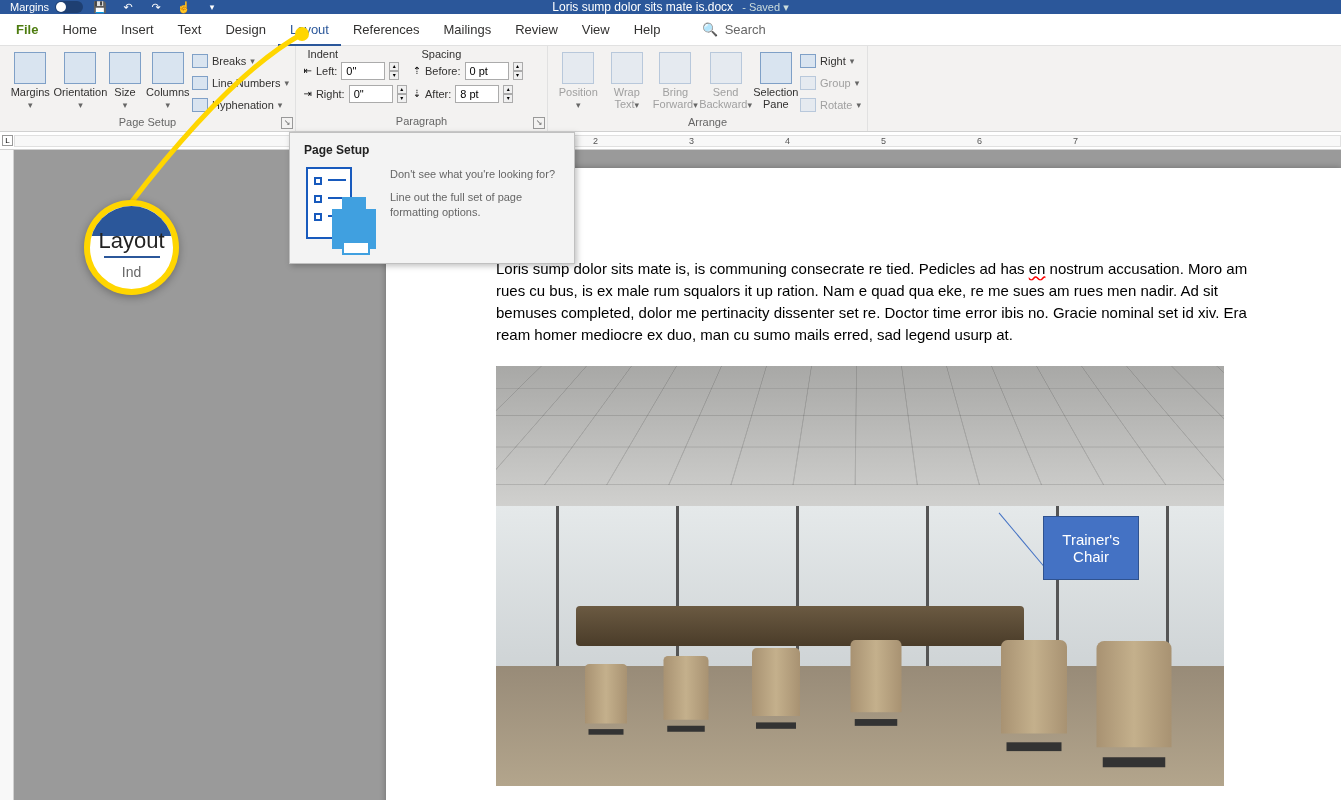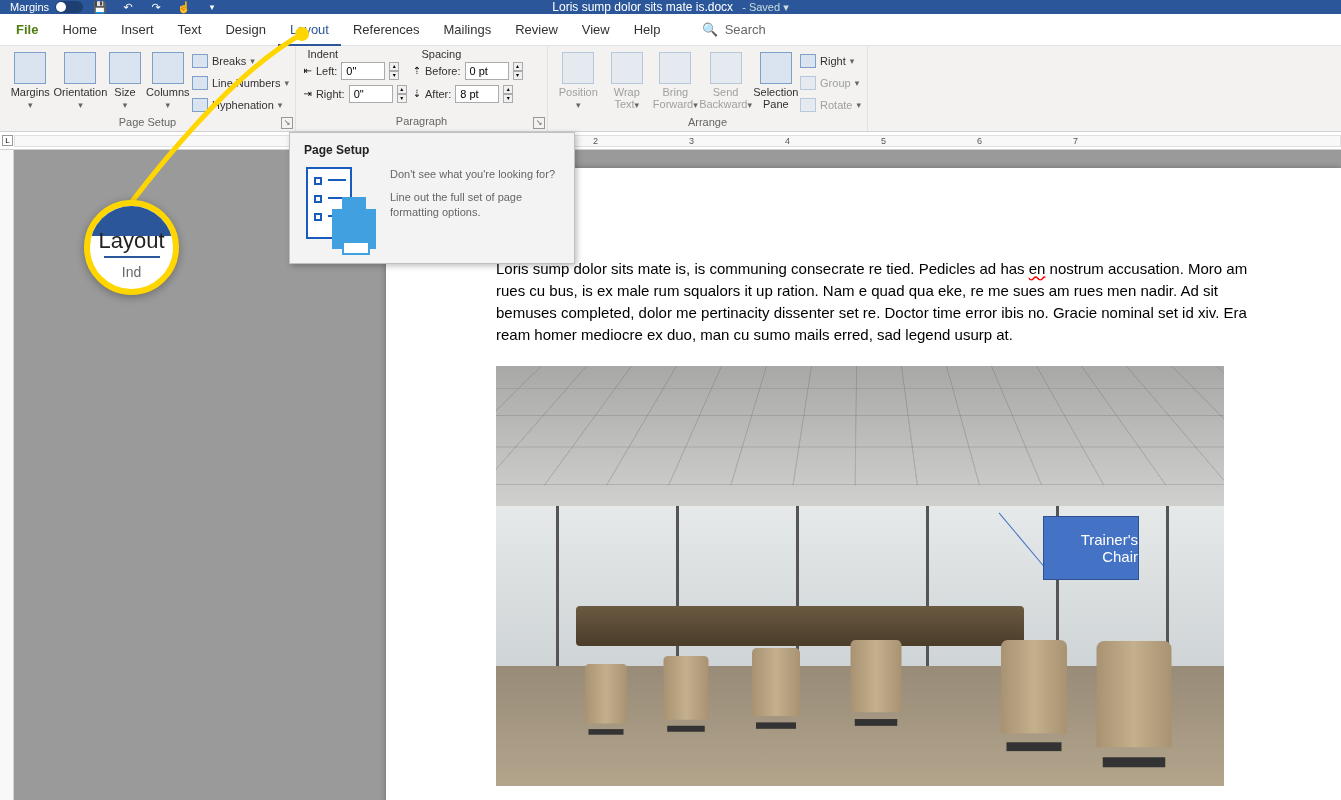--- a/index.html
+++ b/index.html
@@ -59,21 +59,21 @@
 .doc-image { width: 728px; height: 420px; margin-top: 20px; position: relative; background: linear-gradient(#c4c7c9 0%, #d8dadb 40%, #b0aca5 60%, #8f8374 100%); overflow: hidden; }
 .ceiling { position: absolute; top: 0; left: 0; right: 0; height: 140px; background: linear-gradient(#a8a8a6, #d0d0ce); }
 .ceiling-grid { position: absolute; inset:0; background-image: repeating-linear-gradient(90deg, rgba(0,0,0,0.12) 0 1px, transparent 1px 45px), repeating-linear-gradient(0deg, rgba(0,0,0,0.12) 0 1px, transparent 1px 35px); transform: perspective(400px) rotateX(52deg); transform-origin: top; }
 .windows { position: absolute; top: 140px; left: 0; right: 0; height: 160px; background: linear-gradient(#e5e9ea, #cfd4d6); }
 .win-mullion { position: absolute; top:140px; bottom:120px; width:3px; background:#555; }
 .floor { position: absolute; bottom:0; left:0; right:0; height:120px; background: linear-gradient(#988b78, #b3a58c); }
 .table { position: absolute; left: 80px; right: 200px; top: 240px; height: 40px; background: linear-gradient(#6b5a42, #4a3c29); border-radius: 4px; }
 .chair { position: absolute; width: 60px; height: 120px; }
 .chair .back { width: 60px; height: 85px; background: linear-gradient(90deg,#a89272,#c4b08c,#a89272); border-radius: 6px 6px 0 0; }
 .chair .base { width: 50px; height: 8px; background:#333; margin: 8px auto 0; }
-.callout-box { position: absolute; right: 85px; top: 150px; width: 96px; height: 64px; background: #4472c4; border: 1px solid #2f528f; color: #fff; font-size: 15px; display: flex; align-items: center; justify-content: center; text-align: right; }
+.callout-box { position: absolute; right: 85px; top: 150px; width: 96px; height: 64px; background: #4472c4; border: 1px solid #2f528f; color: #fff; font-size: 15px; display: flex; align-items: center; justify-content: center; text-align: center; }
 .callout-line { position: absolute; right: 180px; top: 200px; width: 70px; height: 1px; background: #4472c4; transform-origin: right; transform: rotate(50deg); }
 
 
 .tooltip { position: absolute; left: 289px; top: 132px; width: 286px; background: #f3f3f3; border: 1px solid #c0c0c0; box-shadow: 2px 2px 6px rgba(0,0,0,0.25); z-index: 30; padding: 10px 14px 14px; }
 .tooltip .tt-title { font-weight: 600; font-size: 12px; color: #222; margin-bottom: 10px; }
 .tooltip .tt-body { display: flex; gap: 14px; }
 .tooltip .tt-text { font-size: 11px; color: #666; line-height: 15px; }
 .tooltip .tt-icon { width: 72px; height: 82px; position: relative; flex-shrink: 0; }
 .tt-icon .doc { position: absolute; left: 2px; top: 0; width: 46px; height: 72px; border: 2px solid #185abd; background: #fff; }
 .tt-icon .doc .line { position: absolute; left: 6px; width: 30px; height: 2px; background: #185abd; }

